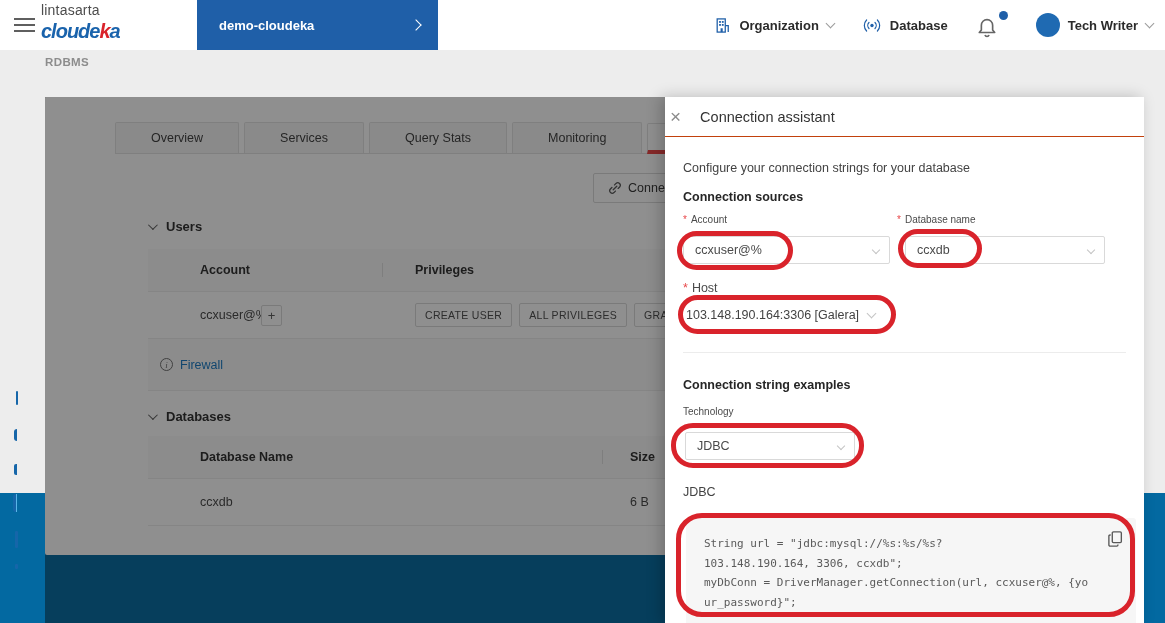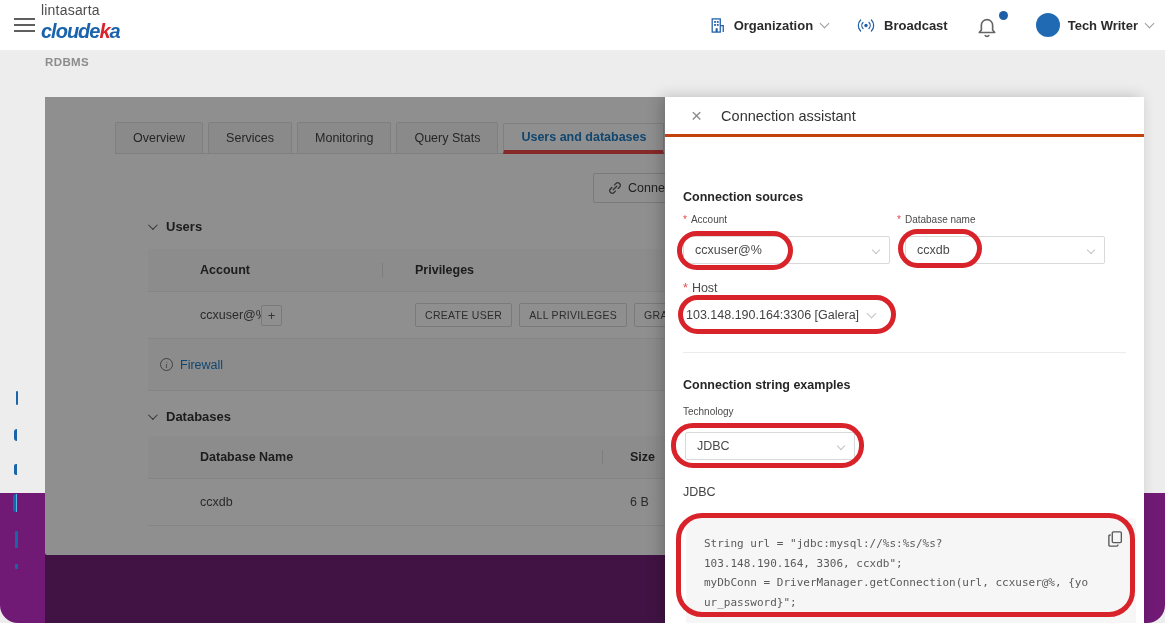--- a/index.html
+++ b/index.html
@@ -1,18 +1,18 @@
 <!DOCTYPE html>
 <html><head>
 <meta charset="utf-8">
 <style>
   * { margin:0; padding:0; box-sizing:border-box; }
   html,body { width:1165px; height:623px; overflow:hidden; }
   body { font-family:"Liberation Sans", sans-serif; background:#ededed; }
-  .screen { position:relative; width:1165px; height:623px; background:#701a75;border-radius:18px; }
+  .screen { position:relative; width:1165px; height:623px; background:#0369a1; }
 
   
   .topbar { position:absolute; top:0; left:0; width:1165px; height:50px; background:#fff; z-index:20; }
   .hamburger { position:absolute; left:14px; top:18px; width:21px; height:14px; cursor:pointer; }
   .hamburger i { display:block; height:2px; background:#5f5f5f; margin-bottom:4px; }
   .logo { position:absolute; left:41px; top:3px; line-height:1; }
   .logo-top { font-size:14px; color:#4d4d4d; letter-spacing:0.2px; }
   .logo-main { font-size:20px; font-weight:bold; font-style:italic; color:#1a63ac; letter-spacing:-1px; margin-top:4px; }
   .logo-accent { color:#d9232b; }
   .project-box { position:absolute; left:197px; top:0; width:241px; height:50px; background:#1f5fa8; display:flex; align-items:center; justify-content:space-between; padding:0 18px 0 22px; cursor:pointer; }
@@ -35,21 +35,21 @@
   .frag-1 { left:16px; top:341px; width:2px;  height:14px; }
   .frag-2 { left:14px; top:379px; width:3px;  height:12px; border-radius:3px 0 0 3px; }
   .frag-3 { left:14px; top:414px; width:3px;  height:11px; border-radius:2px 0 0 2px; }
   .frag-4 { left:13px; top:444px; width:4px;  height:18px; border-radius:3px 0 0 3px; border-right:1px solid #59b6e8; }
   .frag-5 { left:15px; top:481px; width:3px;  height:17px; }
   .frag-6 { left:15px; top:514px; width:3px;  height:5px;  }
 
   
   .card { position:absolute; left:45px; top:47px; width:1075px; height:458px; background:#fff; border-radius:2px; z-index:1; }
   .tabs-row { position:absolute; left:70px; right:0; top:26px; height:31px; border-bottom:1px solid #e2e2e2; display:flex; align-items:flex-end; }
-  .tab { height:31px; display:flex; align-items:center; padding:0 17px; margin-right:5px; background:#f6f6f6; border:1px solid #e2e2e2; border-bottom:none; border-radius:2px 2px 0 0; font-size:12.5px; color:#3c3c3c; cursor:pointer; white-space:nowrap; }
+  .tab { height:31px; display:flex; align-items:center; padding:0 35px; margin-right:5px; background:#f6f6f6; border:1px solid #e2e2e2; border-bottom:none; border-radius:2px 2px 0 0; font-size:12.5px; color:#3c3c3c; cursor:pointer; white-space:nowrap; }
   .tab.active { background:#fff; color:#1779c4; border-bottom:4px solid #ef4444; margin-bottom:-1px; font-weight:bold; }
   .connect-btn { position:absolute; left:548px; top:76px; height:30px; display:flex; align-items:center; gap:7px; padding:0 14px; background:#fff; border:1px solid #d9d9d9; border-radius:2px; font-size:12.5px; color:#333; cursor:pointer; }
 
   .section-title { position:absolute; display:flex; align-items:center; gap:11px; font-size:13px; font-weight:bold; color:#2d2d2d; cursor:pointer; }
   .sec-chev { width:7px; height:7px; border-right:1.6px solid #595959; border-bottom:1.6px solid #595959; transform:rotate(45deg) translateY(-2px); }
   .users-title { left:103px; top:122px; }
   .db-title { left:103px; top:312px; }
 
   .table { position:absolute; left:103px; width:972px; font-size:12.5px; }
   .users-table { top:152px; }
@@ -69,21 +69,21 @@
   .note-row { display:flex; align-items:center; gap:7px; height:52px; background:#fafafa; border-bottom:1px solid #ececec; color:#454545; padding-left:12px; }
   .info-ico { width:13px; height:13px; min-width:13px; border:1px solid #6d6d6d; border-radius:50%; color:#6d6d6d; font-size:9px; display:inline-flex; align-items:center; justify-content:center; }
   .info-ico::before { content:"i"; font-family:"Liberation Serif", serif; font-style:italic; }
   .link { color:#1779c4; cursor:pointer; }
 
   
   .overlay { position:absolute; left:45px; top:47px; width:1099px; height:526px; background:rgba(10,10,10,0.46); z-index:5; }
 
   
   .drawer { position:absolute; left:665px; top:47px; width:479px; height:526px; background:#fff; z-index:10; box-shadow:-4px 0 14px rgba(0,0,0,0.22); overflow:hidden; }
-  .dw-header { height:40px; border-bottom:3px solid #c2410c; display:flex; align-items:center; padding-left:26px; gap:19px; }
+  .dw-header { height:40px; border-bottom:1px solid #c2410c; display:flex; align-items:center; padding-left:5px; gap:19px; }
   .dw-close { font-size:19px; color:#8c8c8c; cursor:pointer; line-height:1; }
   .dw-close::before { content:"×"; }
   .dw-title { font-size:14.5px; color:#333; }
   .dw-abs { position:absolute; left:18px; }
   .dw-desc { top:64px; font-size:12.5px; color:#434343; }
   .dw-settings { top:93px; font-size:12.5px; font-weight:bold; color:#262626; }
   .fld-label { position:absolute; top:117px; font-size:10px; color:#4a4a4a; }
   .req { color:#e84749; margin-right:4px; }
   .lbl-account { left:18px; } .lbl-dbname { left:232px; }
   .sel { position:absolute; height:28px; border:1px solid #d9d9d9; border-radius:2px; background:#fff; display:flex; align-items:center; padding:0 26px 0 11px; font-size:12.5px; color:#4a4a4a; cursor:pointer; }
@@ -121,20 +121,24 @@
   <div class="topbar">
     <div class="hamburger">
         <i></i>
         <i></i>
         <i></i>
       </div>
     <div class="logo">
       <div class="logo-top">lintasarta</div>
       <div class="logo-main"><span>cloude</span><span class="logo-accent">k</span><span>a</span></div>
     </div>
+    <div class="project-box">
+      <span class="project-name">demo-cloudeka</span>
+      <span class="chev chev-right-white"></span>
+    </div>
     <div class="top-right">
       <div class="top-item">
         <svg width="17" height="17" viewBox="0 0 16 16">
           <g fill="none" stroke="#1f5fa8" stroke-width="1.2">
             <rect x="3" y="1.8" width="7.6" height="12.4"></rect>
             <path d="M10.6 8.2h2.8v6"></path>
           </g>
           <g fill="#1f5fa8">
             <rect x="4.8" y="3.8" width="1.7" height="1.7"></rect>
               <rect x="7.4" y="3.8" width="1.7" height="1.7"></rect>
@@ -149,21 +153,21 @@
       <div class="top-item">
         <svg width="20" height="15" viewBox="0 0 20 15">
           <circle cx="10" cy="7.5" r="1.7" fill="#1f5fa8"></circle>
           <g fill="none" stroke="#1f5fa8" stroke-width="1.2" stroke-linecap="round">
             <path d="M7 4.5a4.3 4.3 0 0 0 0 6"></path>
               <path d="M13 4.5a4.3 4.3 0 0 1 0 6"></path>
             <path d="M4.6 2a7.8 7.8 0 0 0 0 11"></path>
               <path d="M15.4 2a7.8 7.8 0 0 1 0 11"></path>
           </g>
         </svg>
-        <span class="top-item-label">Broadcast</span>
+        <span class="top-item-label">Database</span>
       </div>
       <div class="bell-wrap">
         <svg width="22" height="24" viewBox="0 0 16 17" style="margin-top:7px;">
           <g fill="none" stroke="#666" stroke-width="1.2" stroke-linejoin="round">
             <path d="M8 2.4a4.1 4.1 0 0 0-4.1 4.1v3.4L2.4 11.8h11.2l-1.5-1.9V6.5A4.1 4.1 0 0 0 8 2.4z"></path>
             <path d="M6.5 13.6a1.6 1.6 0 0 0 3 0"></path>
           </g>
         </svg>
         <span class="bell-dot"></span>
       </div>
@@ -182,22 +186,22 @@
     <span class="frag frag-2"></span>
     <span class="frag frag-3"></span>
     <span class="frag frag-4"></span>
     <span class="frag frag-5"></span>
     <span class="frag frag-6"></span>
 
     <div class="card">
       <div class="tabs-row">
         <div class="tab">Overview</div>
         <div class="tab">Services</div>
+        <div class="tab">Query Stats</div>
         <div class="tab">Monitoring</div>
-        <div class="tab">Query Stats</div>
         <div class="tab active">Users and databases</div>
         <div class="tab">Backups</div>
       </div>
 
       <div class="connect-btn">
         <svg width="13" height="14" viewBox="0 0 13 14">
           <g stroke="#555" stroke-width="1.3" fill="none" stroke-linecap="round">
             <path d="M5.2 8.8 8.8 5.2"></path>
             <path d="M6.6 3.9 8 2.4a2.55 2.55 0 0 1 3.6 3.6L10.1 7.4"></path>
             <path d="M7.4 10.1 6 11.6a2.55 2.55 0 0 1-3.6-3.6l1.5-1.5"></path>
@@ -251,20 +255,21 @@
     </div>
 
     <div class="overlay"></div>
 
     <div class="drawer">
       <div class="dw-header">
         <span class="dw-close"></span>
         <span class="dw-title">Connection assistant</span>
       </div>
 
+      <div class="dw-abs dw-desc">Configure your connection strings for your database</div>
       <div class="dw-abs dw-settings">Connection sources</div>
 
       <div class="fld-label lbl-account">
         <span class="req">*</span><span>Account</span>
       </div>
       <div class="fld-label lbl-dbname">
         <span class="req">*</span><span>Database name</span>
       </div>
 
       <div class="sel sel-account">

